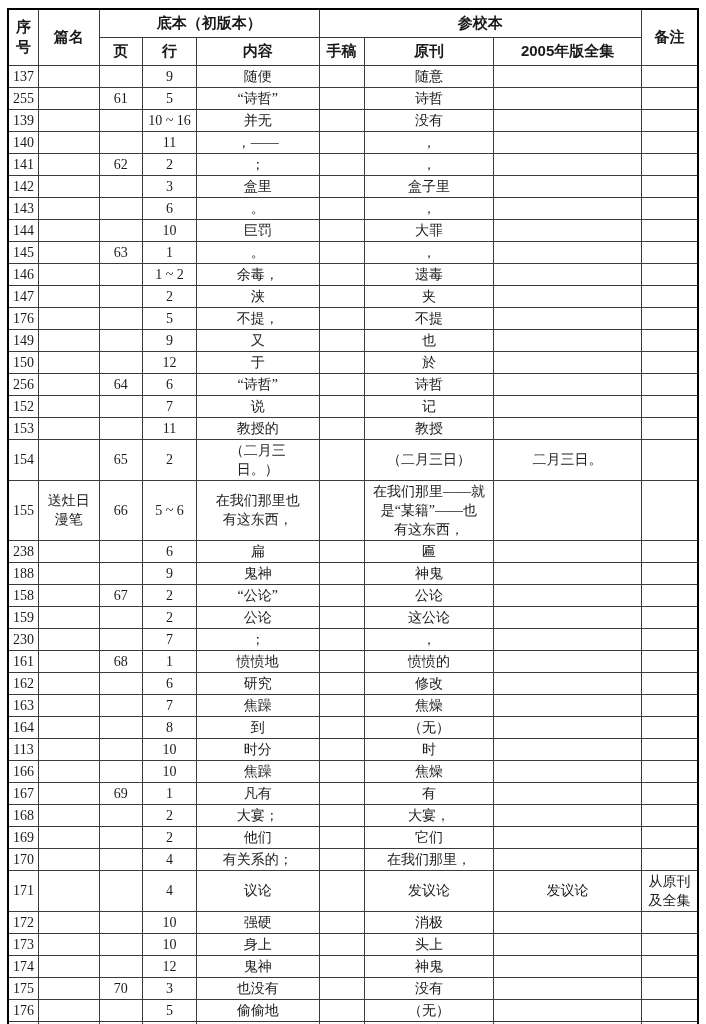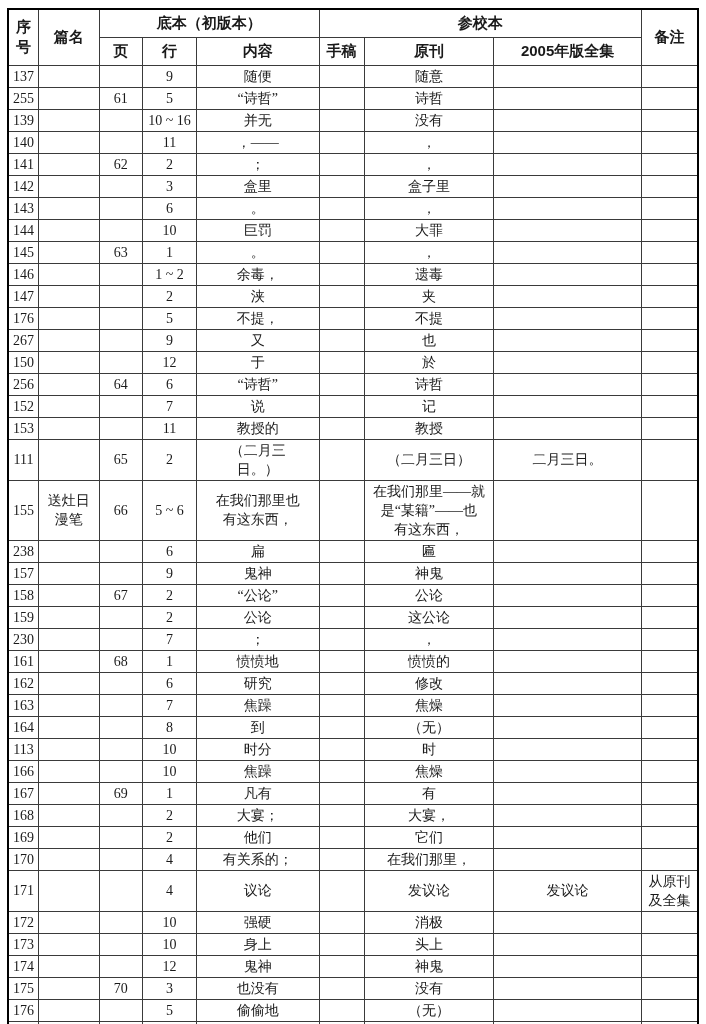--- a/index.html
+++ b/index.html
@@ -197,21 +197,21 @@
           <td></td>
           <td class="num"></td>
           <td class="num">5</td>
           <td>不提，</td>
           <td></td>
           <td>不提</td>
           <td></td>
           <td></td>
         </tr>
         <tr class="data-row">
-          <td class="num">267</td>
+          <td class="num">149</td>
           <td></td>
           <td class="num"></td>
           <td class="num">9</td>
           <td>又</td>
           <td></td>
           <td>也</td>
           <td></td>
           <td></td>
         </tr>
         <tr class="data-row">
@@ -252,21 +252,21 @@
           <td></td>
           <td class="num"></td>
           <td class="num">11</td>
           <td>教授的</td>
           <td></td>
           <td>教授</td>
           <td></td>
           <td></td>
         </tr>
         <tr class="data-row">
-          <td class="num">111</td>
+          <td class="num">154</td>
           <td></td>
           <td class="num">65</td>
           <td class="num">2</td>
           <td>（二月三
 日。）</td>
           <td></td>
           <td>（二月三日）</td>
           <td>二月三日。</td>
           <td></td>
         </tr>
@@ -290,21 +290,21 @@
           <td></td>
           <td class="num"></td>
           <td class="num">6</td>
           <td>扁</td>
           <td></td>
           <td>匾</td>
           <td></td>
           <td></td>
         </tr>
         <tr class="data-row">
-          <td class="num">157</td>
+          <td class="num">188</td>
           <td></td>
           <td class="num"></td>
           <td class="num">9</td>
           <td>鬼神</td>
           <td></td>
           <td>神鬼</td>
           <td></td>
           <td></td>
         </tr>
         <tr class="data-row">

